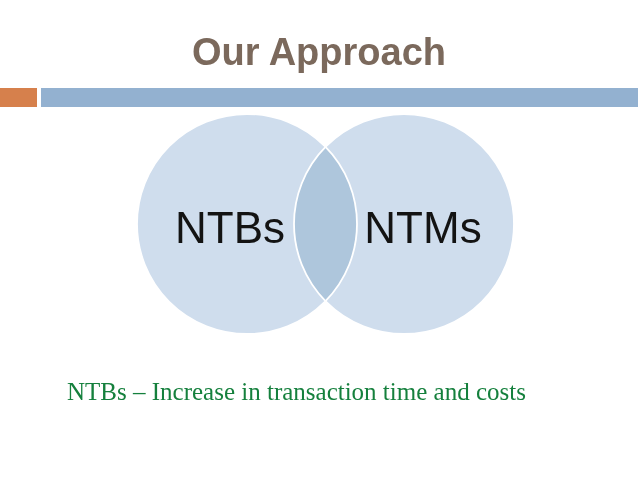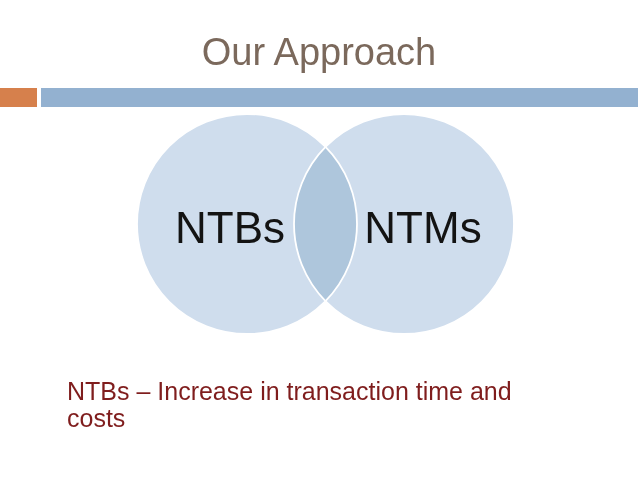--- a/index.html
+++ b/index.html
@@ -15,20 +15,21 @@
     position: absolute;
     top: 33px;
     left: 0;
     width: 638px;
     text-align: center;
     font-size: 38px;
     line-height: 38px;
     color: #7b695c;
     letter-spacing: 0px;
     white-space: nowrap;
+    font-weight: bold;
   }
   .accent-row {
     position: absolute;
     top: 88px;
     left: 0;
     width: 638px;
     height: 19px;
   }
   .accent-orange {
     position: absolute;
@@ -58,21 +59,22 @@
     font-size: 44px;
     fill: #131313;
   }
   .body-text {
     position: absolute;
     left: 67px;
     top: 378px;
     width: 462px;
     font-size: 25px;
     line-height: 27px;
-    color: #7f1d1d;
+    color: #15803d;
+    font-family: Liberation Serif, serif;
   }
 </style>
 </head>
 <body>
 
 <div class="slide">
 
   <div class="slide-title">Our Approach</div>
 
   <div class="accent-row">

